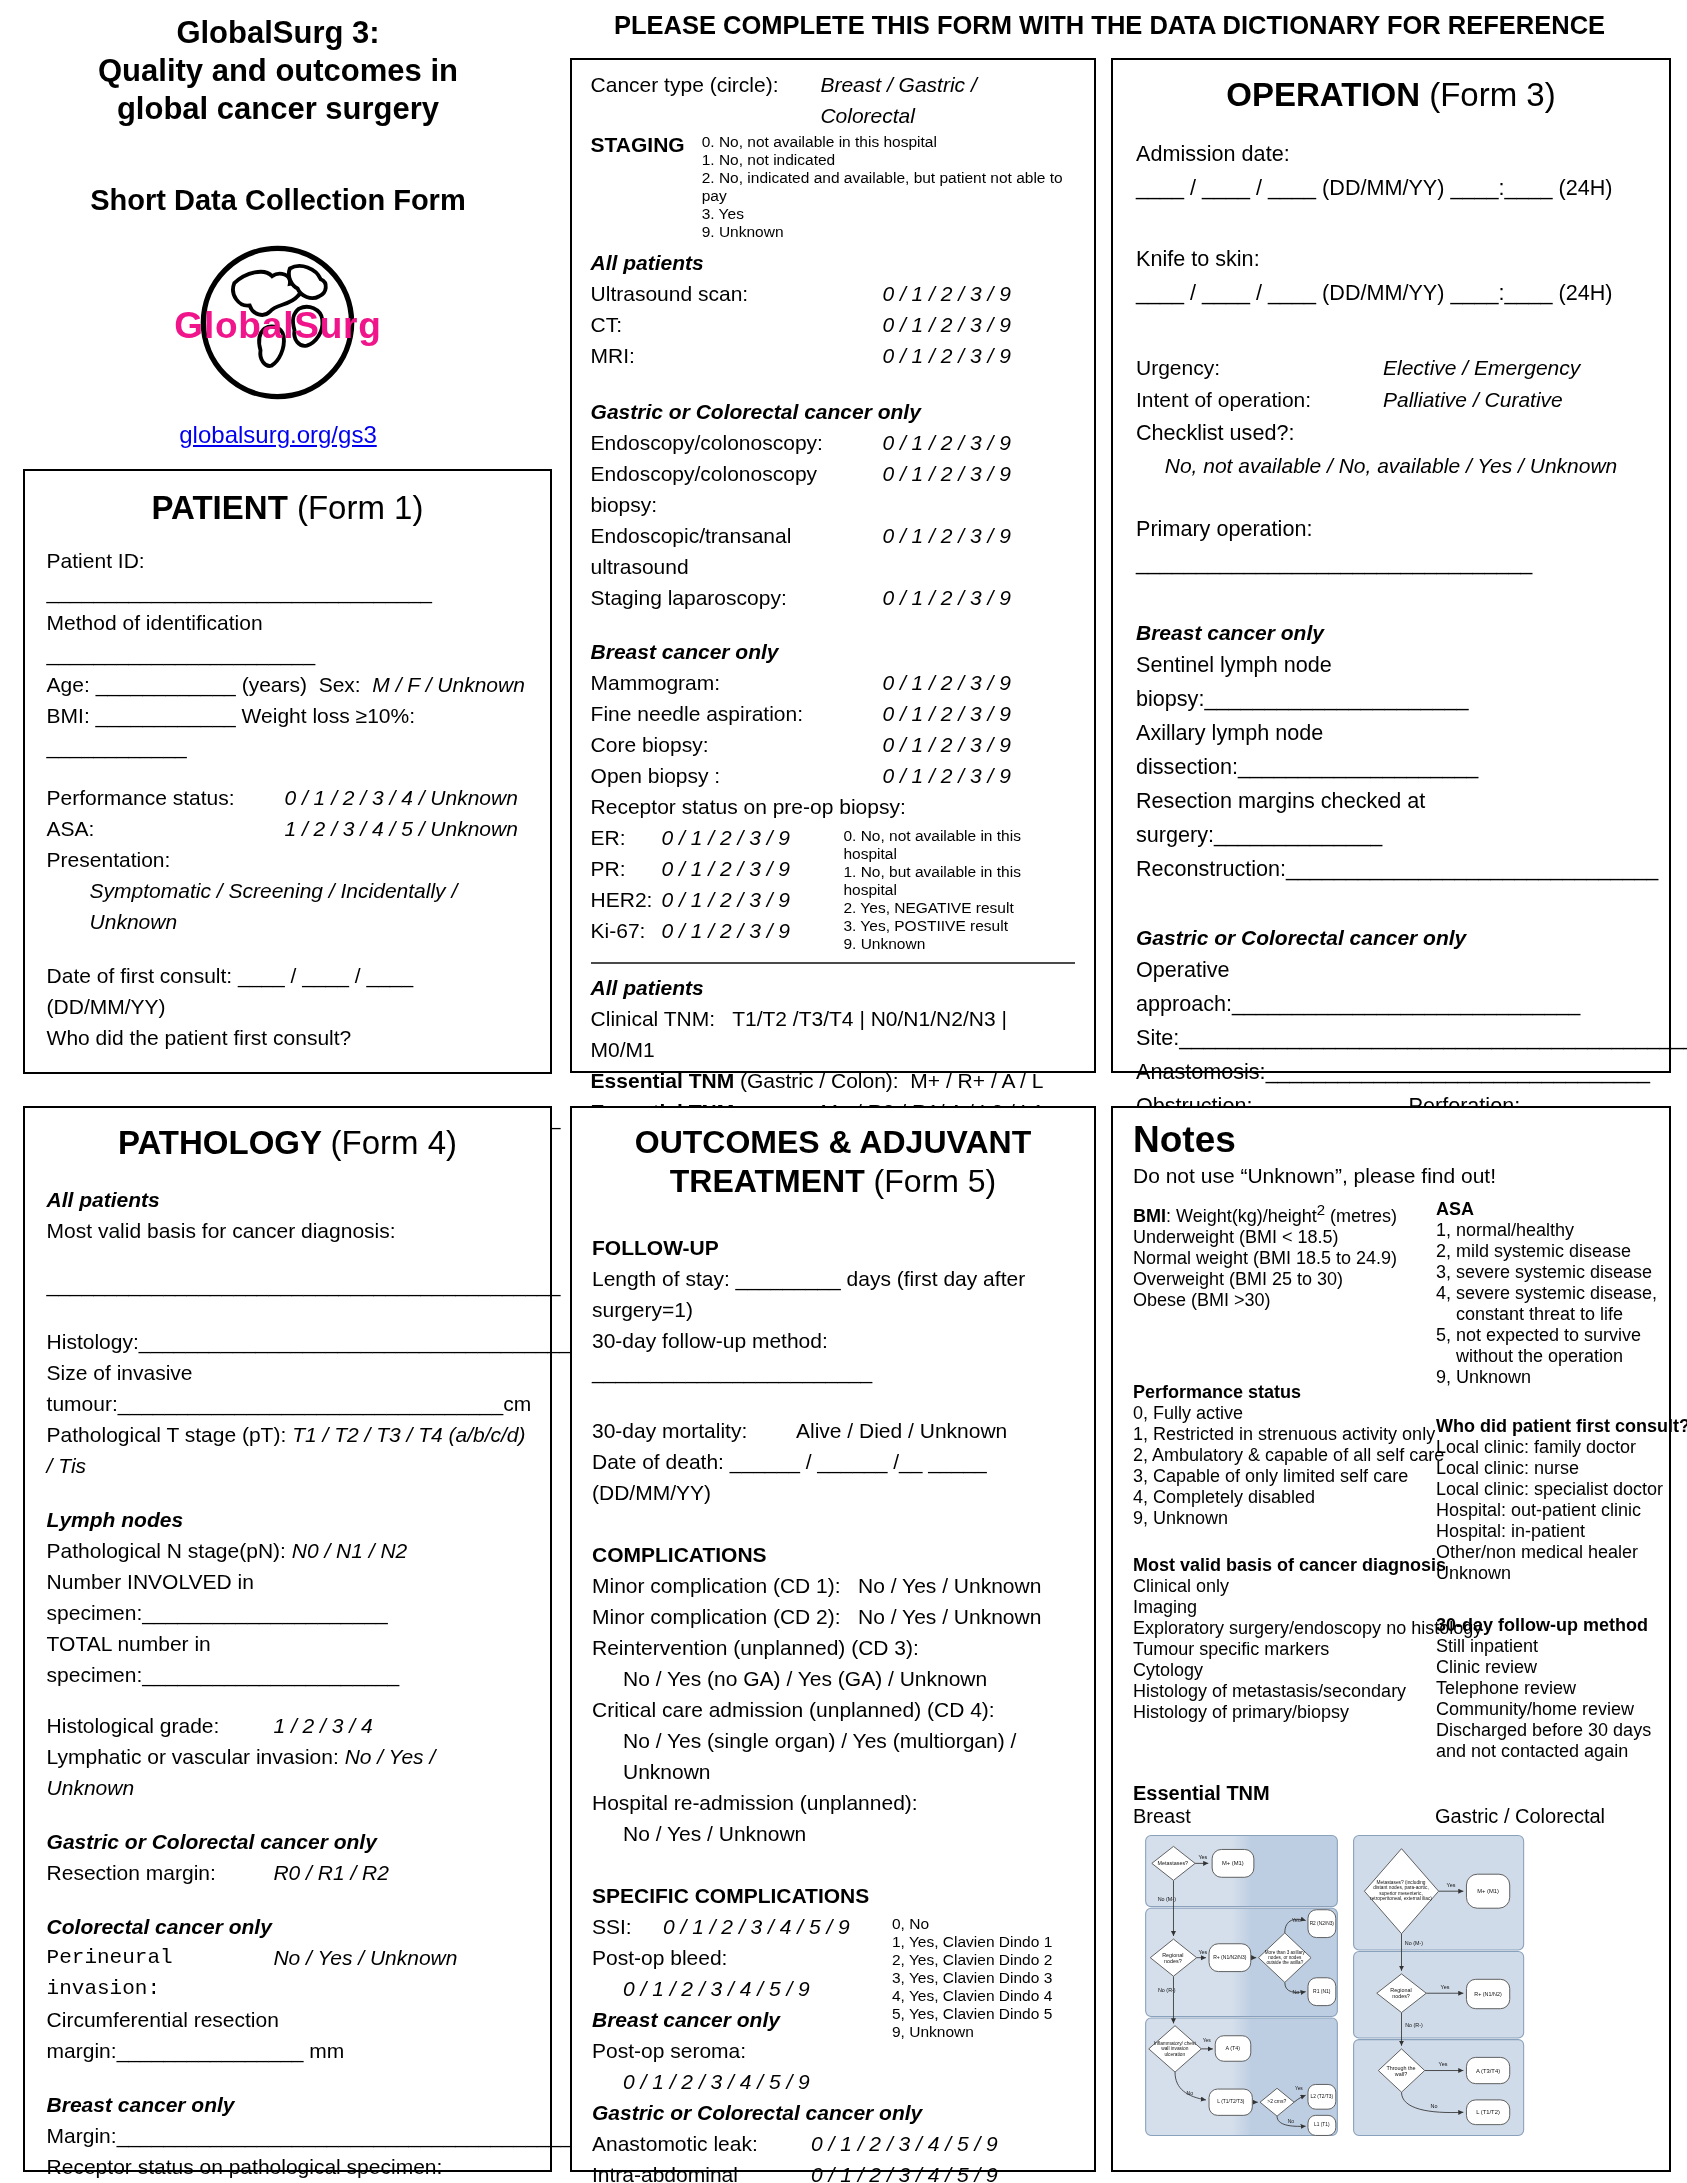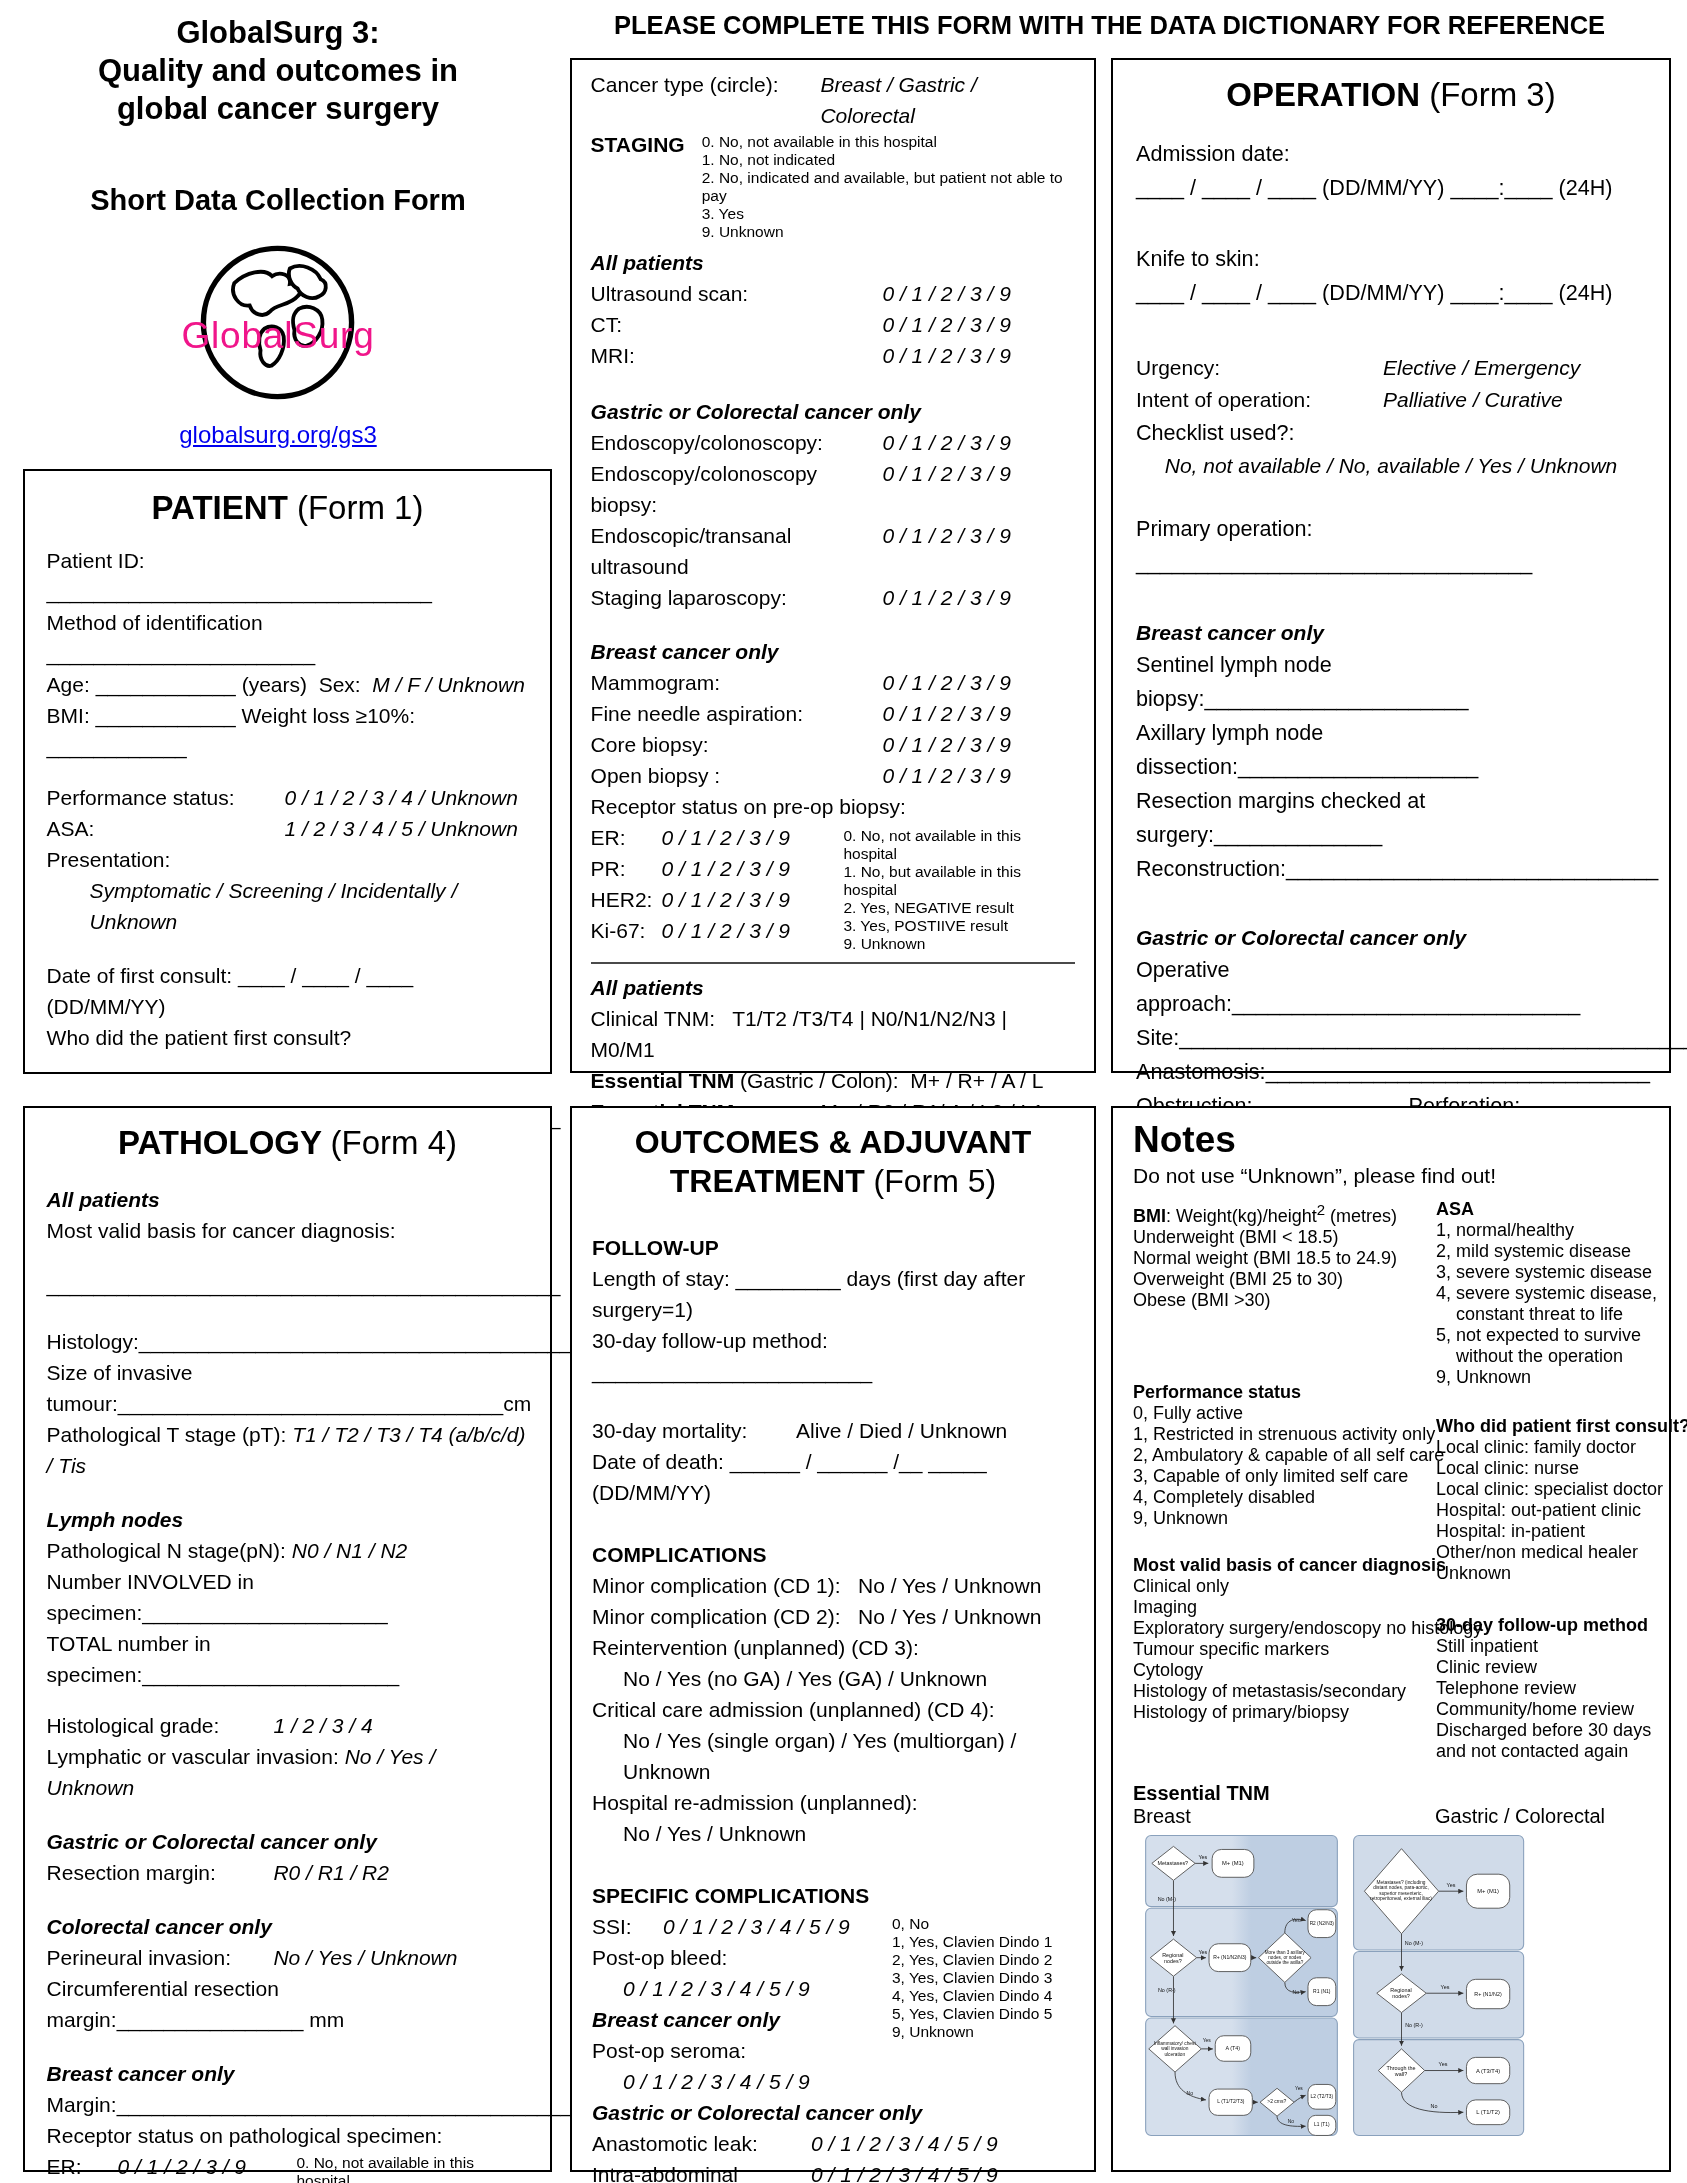--- a/index.html
+++ b/index.html
@@ -43,21 +43,21 @@
   </div>
   <div style="font-size:29px;font-weight:700;margin-top:56px;">Short Data Collection Form</div>
   <div style="position:relative;height:178px;margin-top:26px;">
     <svg width="159" height="159" viewBox="0 0 206 206" style="position:absolute;left:152px;top:0;">
       <circle cx="103" cy="103" r="96" fill="#fff" stroke="#000" stroke-width="7"></circle>
       <path d="M47,52 C62,38 86,32 96,43 C106,36 121,41 119,53 C131,51 139,61 129,69 C119,81 101,79 93,89 C85,97 71,93 67,81 C53,83 41,67 47,52 Z" fill="#fff" stroke="#000" stroke-width="5"></path>
       <path d="M119,33 C133,25 153,33 159,47 C169,51 167,65 157,69 C147,75 133,69 129,59 C121,55 115,43 119,33 Z" fill="#fff" stroke="#000" stroke-width="5"></path>
       <path d="M131,85 C143,79 159,85 161,99 C163,115 153,129 141,133 C131,135 123,125 125,113 C121,99 123,91 131,85 Z" fill="#fff" stroke="#000" stroke-width="5"></path>
       <path d="M86,111 C96,105 109,109 111,121 C113,137 105,153 95,159 C87,161 79,151 81,139 C77,125 79,117 86,111 Z" fill="#fff" stroke="#000" stroke-width="5"></path>
     </svg>
-    <div style="position:absolute;left:0;top:72px;width:100%;text-align:center;font-size:37px;font-weight:400;color:#f0158a;letter-spacing:0.8px;">GlobalSurg</div>
+    <div style="position:absolute;left:0;top:62px;width:100%;text-align:center;font-size:37px;font-weight:700;color:#f0158a;letter-spacing:0.8px;">GlobalSurg</div>
   </div>
   <a class="glink" href="#" style="font-size:24px;color:#0000ee;">globalsurg.org/gs3</a>
 </div>
 
 <div class="box" style="left:23px;top:469px;width:529px;height:605px;padding:12.4px 21.6px;">
   <div class="ftitle">
     <span>PATIENT</span>
     <span class="reg"> <span>(Form 1)</span></span>
   </div>
   <div class="row" style="margin-top:17px;">
@@ -286,21 +286,21 @@
     <span class="it" style="width:255px;">1   /   2   /   3   /   4</span>
   </div>
   <div class="row"><span>Lymphatic or vascular invasion:</span>&nbsp;<span class="it">No   /   Yes   /   Unknown</span></div>
   <div class="row bi" style="margin-top:23px;">Gastric or Colorectal cancer only</div>
   <div class="row" style="display:flex;">
     <span style="flex:1;">Resection margin:</span>
     <span class="it" style="width:255px;">R0  /  R1  /  R2</span>
   </div>
   <div class="row bi" style="margin-top:23px;">Colorectal cancer only</div>
   <div class="row" style="display:flex;">
-    <span style="flex:1;">Perineural invasion:</span>
+    <span style="flex:1;font-family:Liberation Mono, monospace;">Perineural invasion:</span>
     <span class="it" style="width:255px;">No   /   Yes   /   Unknown</span>
   </div>
   <div class="row"><span>Circumferential resection margin:</span><span>________________</span> <span>mm</span></div>
   <div class="row bi" style="margin-top:23px;">Breast cancer only</div>
   <div class="row"><span>Margin:</span><span>_____________________________________________</span></div>
   <div class="row">Receptor status on pathological specimen:</div>
   <div style="display:flex;">
     <div style="flex:1;">
       <div class="rrow">
           <span class="rl">ER:</span>

